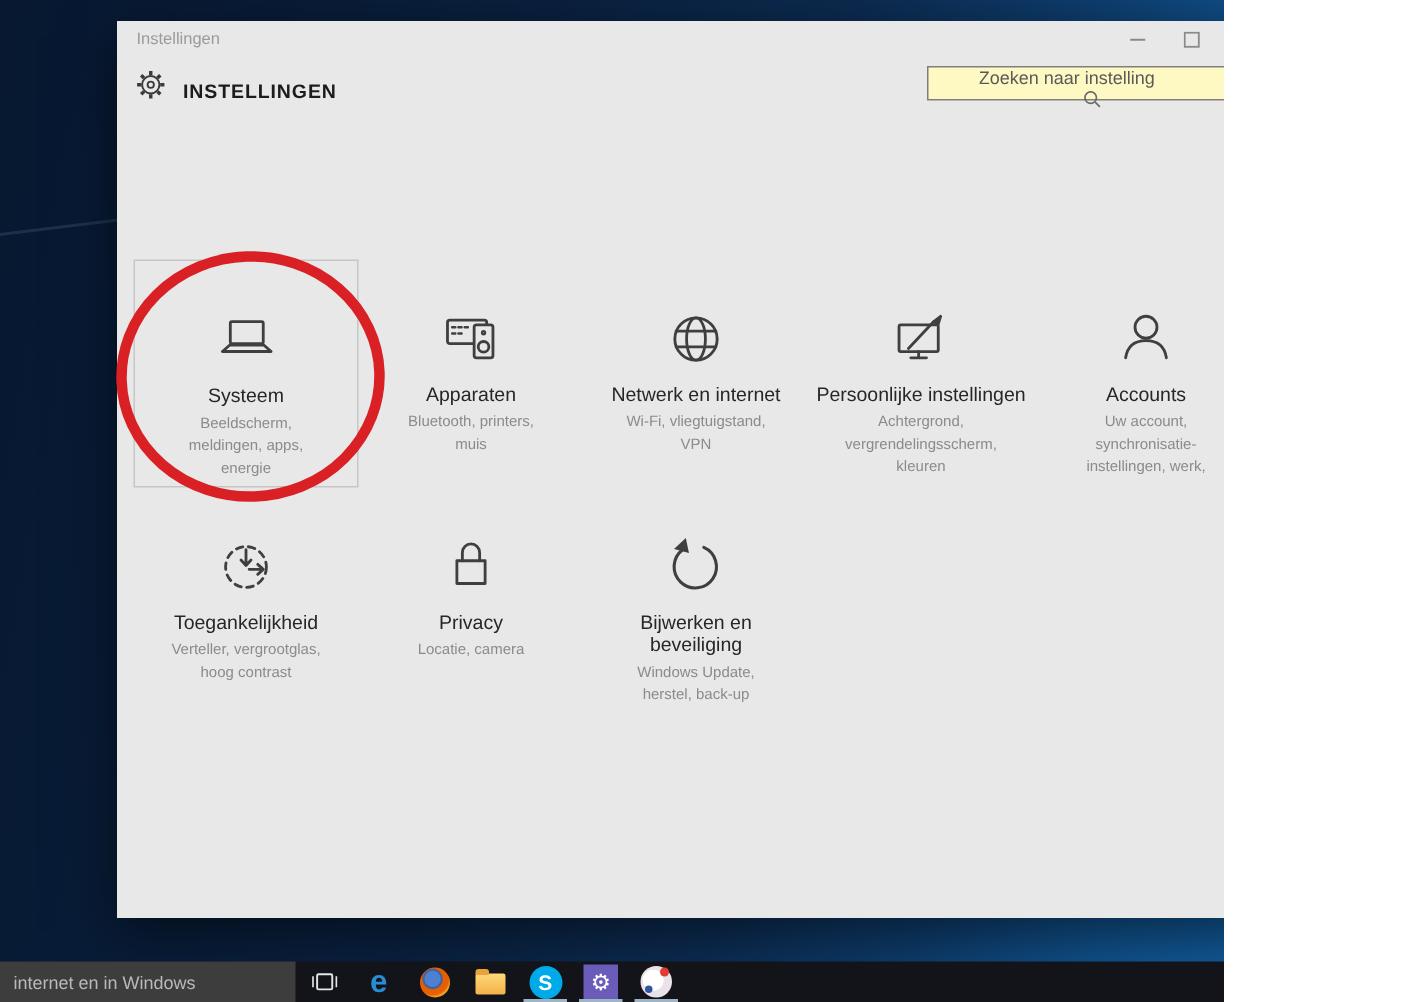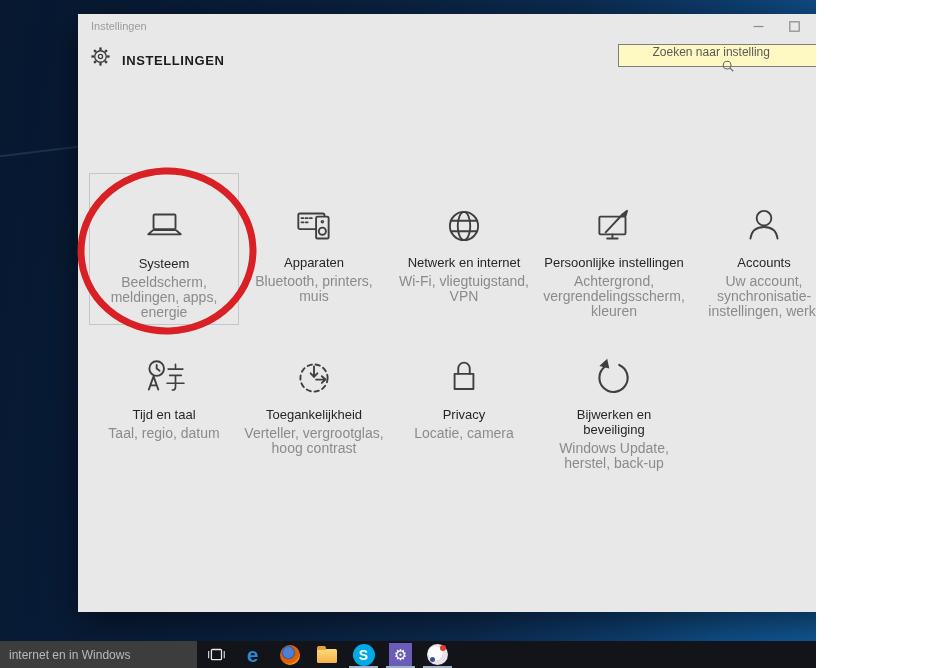--- a/index.html
+++ b/index.html
@@ -46,21 +46,21 @@
   .tile-row { position:absolute; left:11px; display:flex; }
   .row1 { top:159px; }
   .row2 { top:341px; }
   .tile { width:150px; display:flex; flex-direction:column; align-items:center; text-align:center; }
   .row1 .tile { height:152px; padding-top:30px; }
   .tile.highlighted { border:1px solid #c6c6c6; }
   .tile-icon { width:46px; height:46px; margin-bottom:6px; }
   .tile-icon svg { width:46px; height:46px; stroke:#3f3f3f; stroke-width:1.8; fill:none;
     stroke-linecap:round; stroke-linejoin:round; }
   .tile-title { font-size:13px; color:#262626; margin-bottom:4px; line-height:15px; white-space:pre-line; }
-  .tile-sub { font-size:14px; color:#8b8b8b; line-height:15px; white-space:pre-line; }
+  .tile-sub { font-size:10px; color:#8b8b8b; line-height:15px; white-space:pre-line; }
 
   
   .annotation { position:absolute; left:72px; top:163px; width:192px; height:176px; pointer-events:none; }
 
   
   .taskbar { position:absolute; left:0; bottom:0; width:945px; height:27px; background:#121419;
     display:flex; align-items:stretch; }
   .tb-search { width:197px; background:#3d3d3d; display:flex; align-items:center; }
   .tb-search-text { font-size:12px; color:#b9b9b9; padding-left:9px; }
   .tb-apps { display:flex; }
@@ -216,32 +216,20 @@
         <div class="tile-sub">Uw account,
 synchronisatie-
 instellingen, werk,</div>
       </div>
     </div>
 
     <div class="tile-row row2">
       <div class="tile">
         <div class="tile-icon">
           <svg viewBox="0 0 44 44">
-            <circle cx="15" cy="13" r="7"></circle>
-              <path d="M15 9.5 v3.5 l2.8 2"></path>
-            <path d="M7.5 33 L12 20.5 L16.5 33 M9.2 29 h5.8"></path>
-            <path d="M33 9 v3 M26 13.5 h14 M27.5 19.5 h11 M33 19.5 v11 c0 2 -1 3 -3 3 M25 27 h16" stroke-width="1.6"></path>
-          </svg>
-        </div>
-        <div class="tile-title">Tijd en taal</div>
-        <div class="tile-sub">Taal, regio, datum</div>
-      </div>
-      <div class="tile">
-        <div class="tile-icon">
-          <svg viewBox="0 0 44 44">
             <circle cx="22" cy="22" r="13" stroke-dasharray="4.2 3.6"></circle>
             <path d="M22 11 v10 M18.8 17.5 l3.2 3.5 l3.2 -3.5"></path>
             <path d="M24 23.5 h9 M29.5 20.3 l3.5 3.2 l-3.5 3.2"></path>
           </svg>
         </div>
         <div class="tile-title">Toegankelijkheid</div>
         <div class="tile-sub">Verteller, vergrootglas,
 hoog contrast</div>
       </div>
       <div class="tile">

